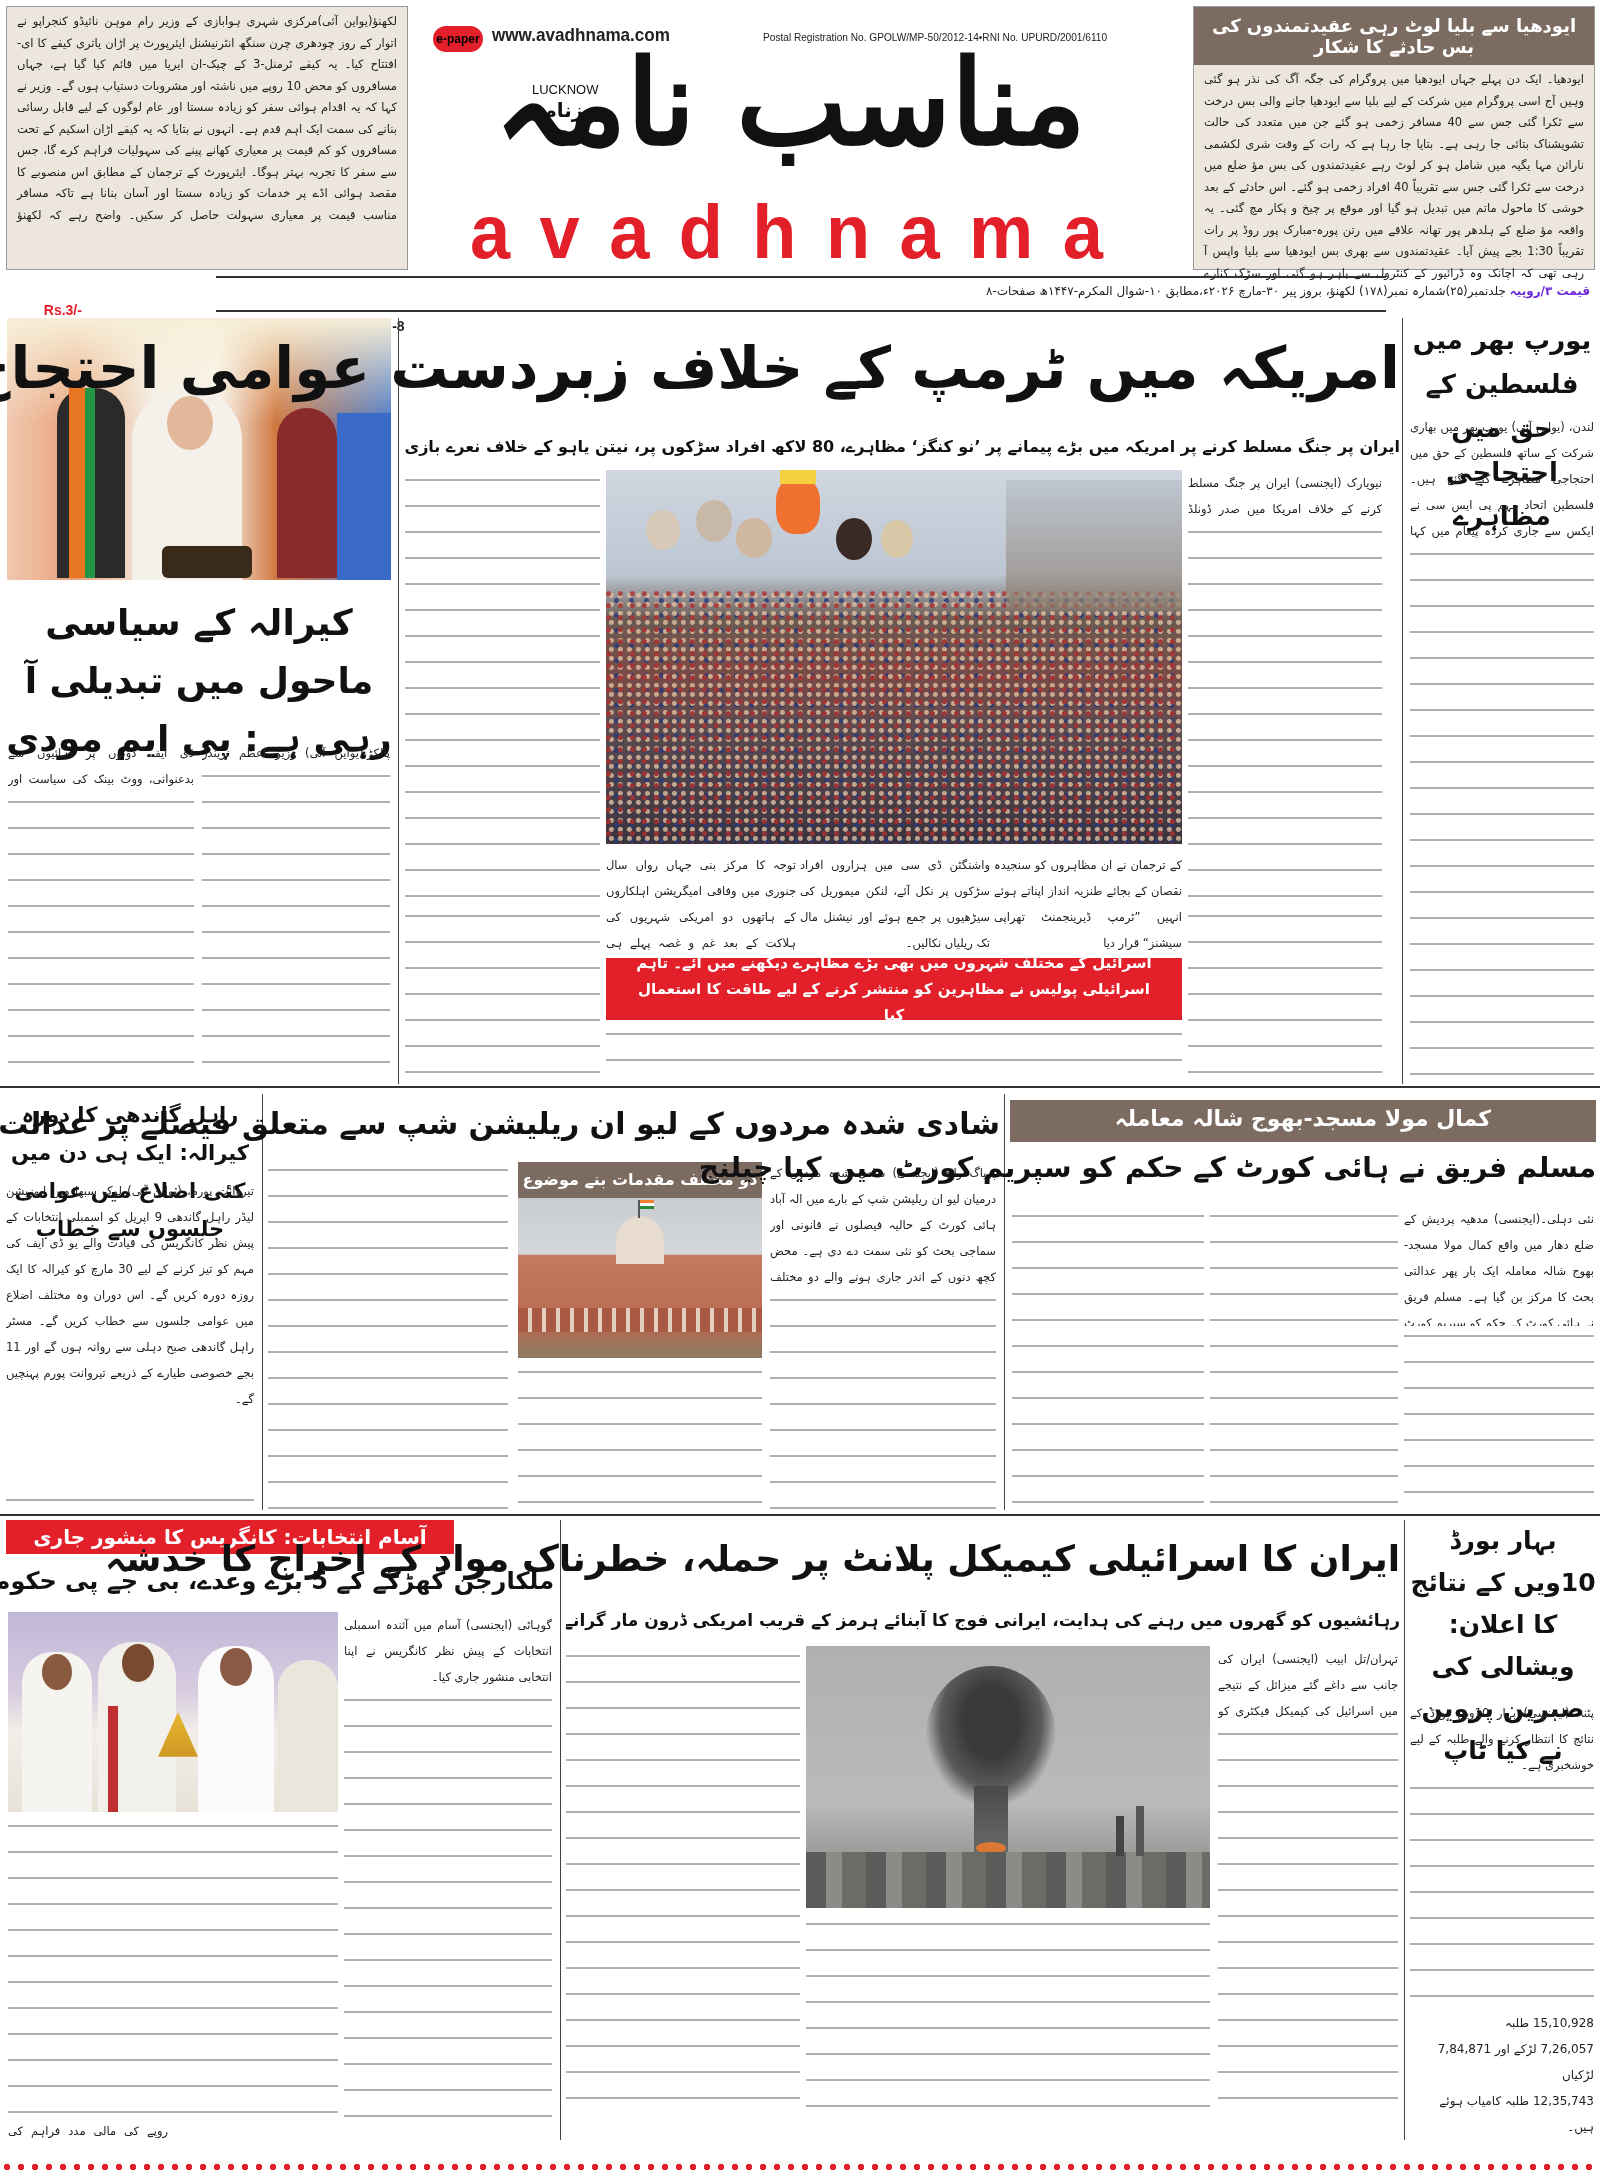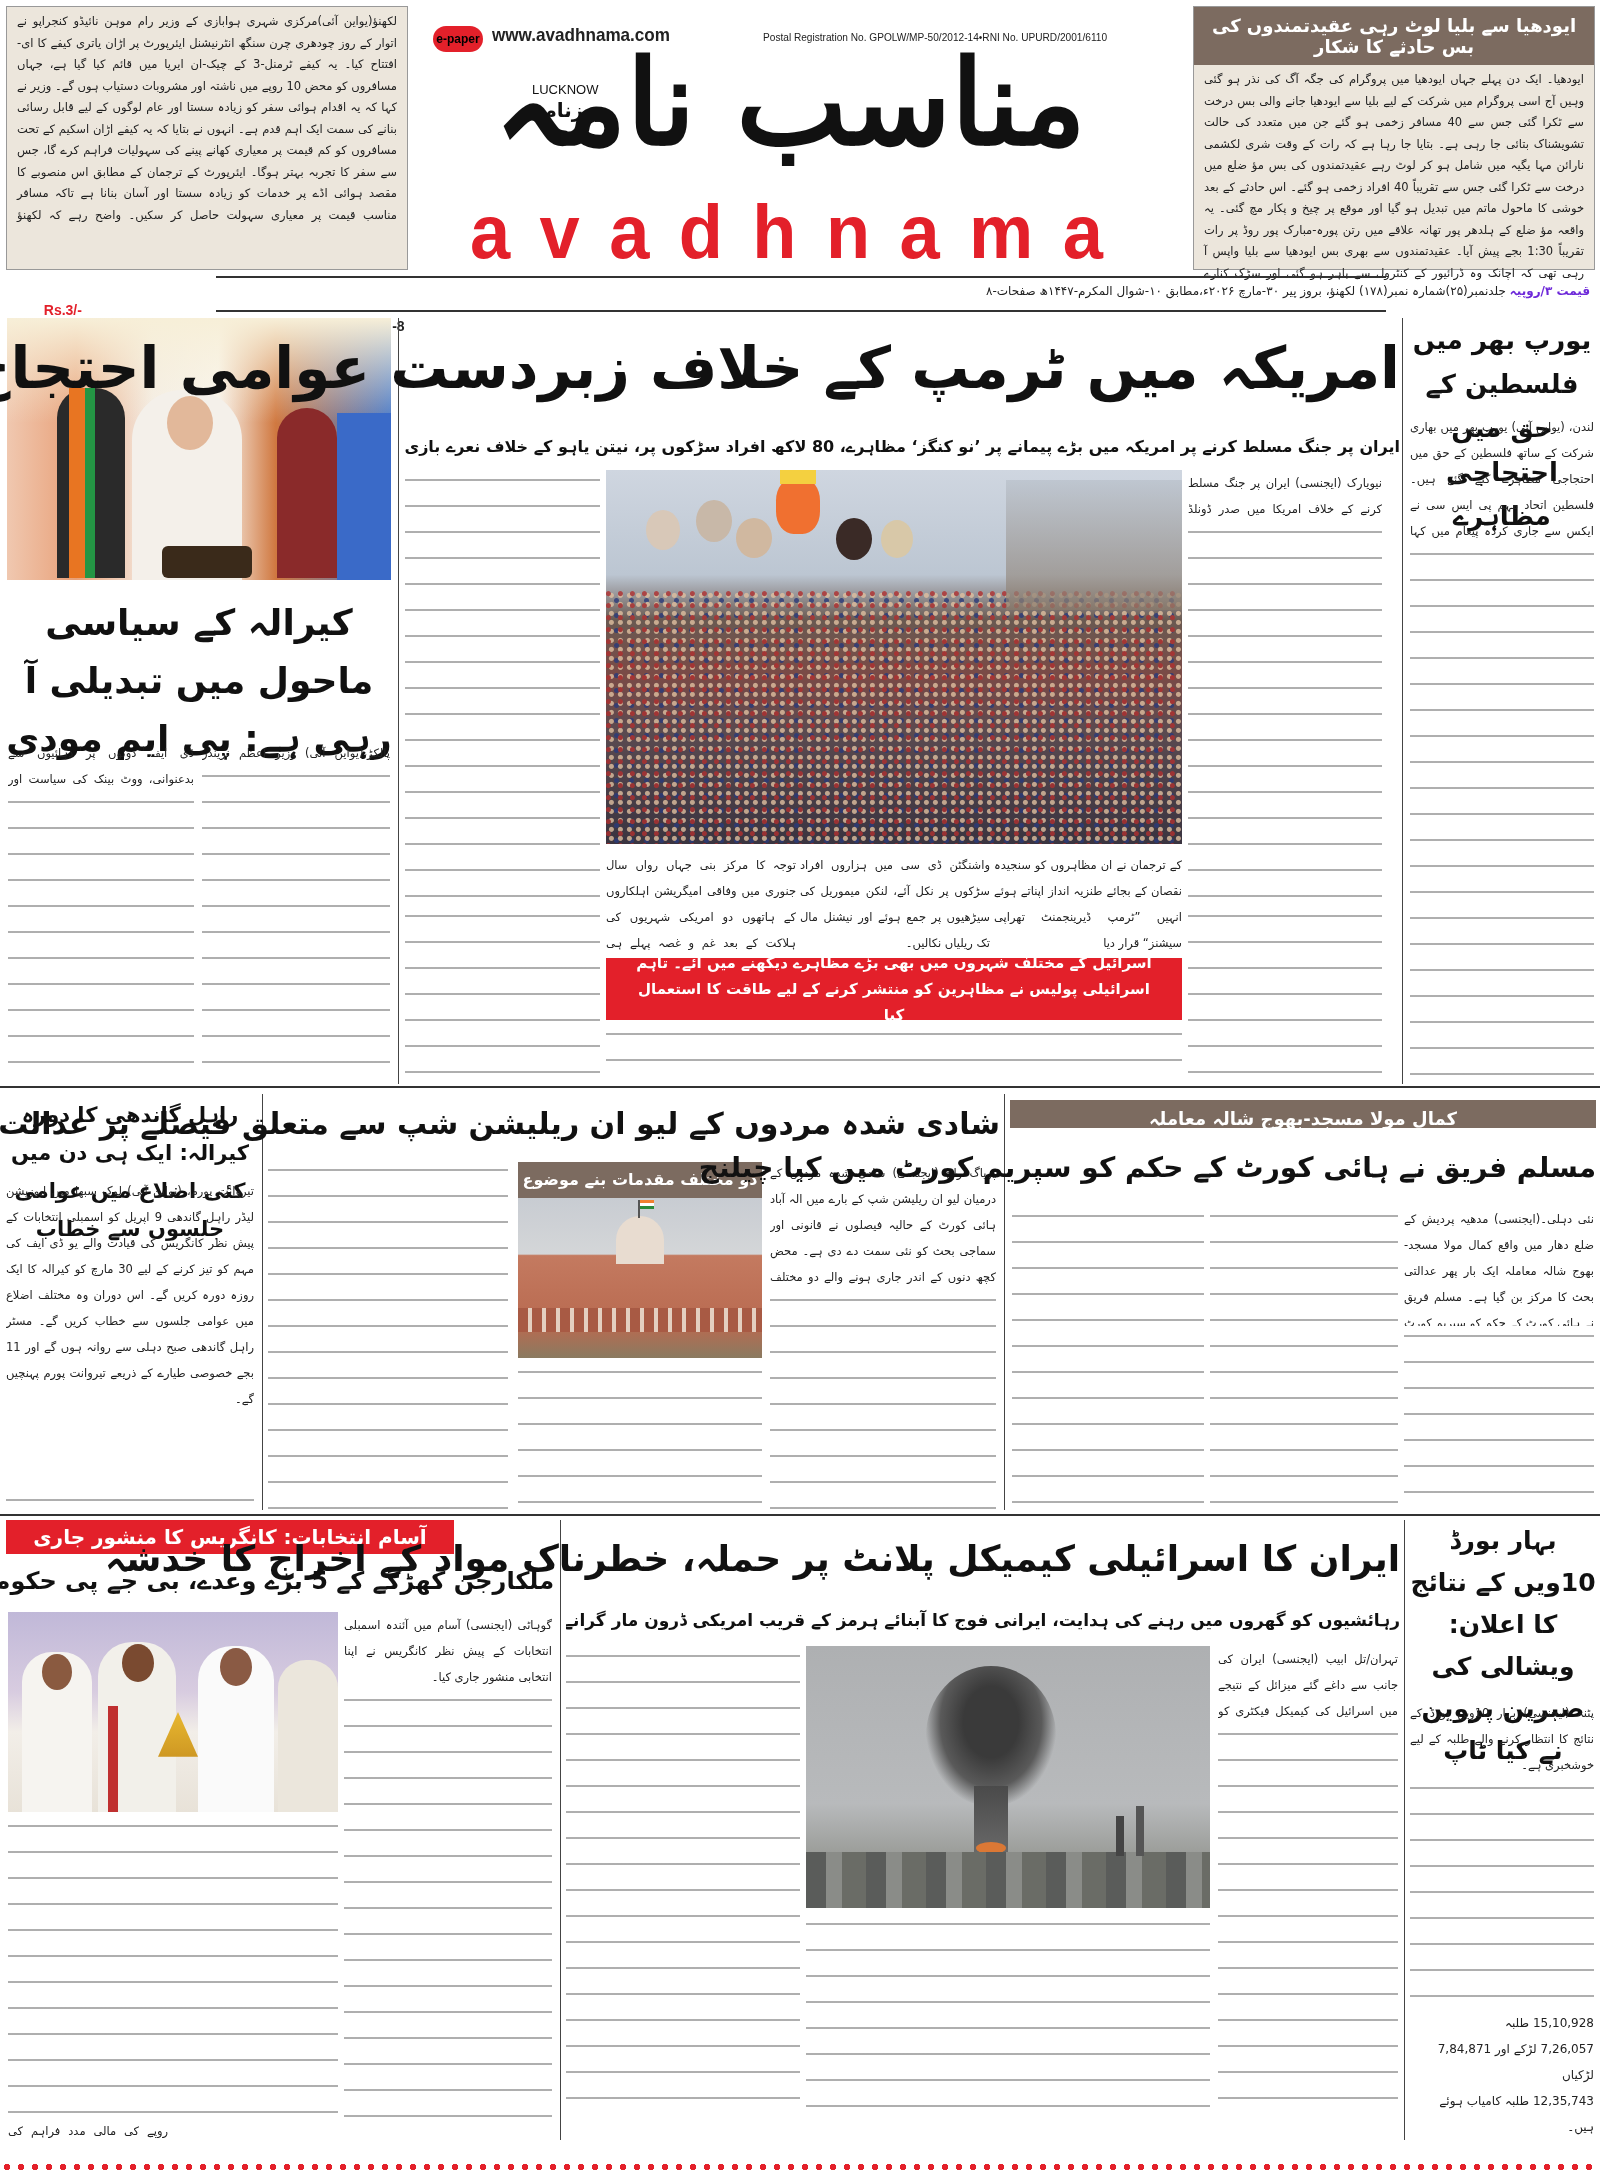--- a/index.html
+++ b/index.html
@@ -125,21 +125,21 @@
 <div class="photo" style="left:518px;top:1198px;width:244px;height:160px;background:linear-gradient(180deg,#c8ccd2 0%,#d4d6d8 35%,#c47a60 36%,#b86a50 80%,#8a7a60 100%);">
   <div class="abs" style="left:98px;top:18px;width:48px;height:48px;background:#e8dcd0;border-radius:50% 50% 0 0;"></div>
   <div class="abs" style="left:120px;top:2px;width:2px;height:18px;background:#555;"></div>
   <div class="abs" style="left:122px;top:2px;width:14px;height:9px;background:linear-gradient(180deg,#f08030 33%,#fff 33% 66%,#2a8a3a 66%);"></div>
   <div class="abs" style="left:0;top:110px;width:100%;height:24px;background:repeating-linear-gradient(90deg,#a85a44 0 10px,#e4cfc0 10px 14px);"></div>
 </div>
 <div class="abs fake-lines" style="left:518px;top:1362px;width:244px;height:148px;"></div>
 
 <div class="rule-v" style="left:1004px;top:1094px;height:416px;"></div>
 
-<div class="abs brown-band" style="left:1010px;top:1100px;width:586px;height:28px;font-size:18px;line-height:38px;">
+<div class="abs brown-band" style="left:1010px;top:1100px;width:586px;height:42px;font-size:22px;line-height:38px;">
   <span>کمال مولا مسجد-بھوج شالہ معاملہ</span>
 </div>
 <div class="abs headline" style="left:1010px;top:1140px;width:586px;font-size:28px;line-height:56px;white-space:nowrap;">مسلم فریق نے ہائی کورٹ کے حکم کو سپریم کورٹ میں کیا چیلنج</div>
 <div class="abs body-text" style="left:1404px;top:1206px;width:190px;height:120px;overflow:hidden;font-size:11.5px;">نئی دہلی۔(ایجنسی) مدھیہ پردیش کے ضلع دھار میں واقع کمال مولا مسجد-بھوج شالہ معاملہ ایک بار پھر عدالتی بحث کا مرکز بن گیا ہے۔ مسلم فریق نے ہائی کورٹ کے حکم کو سپریم کورٹ میں چیلنج کیا ہے۔</div>
 <div class="abs fake-lines" style="left:1404px;top:1326px;width:190px;height:184px;"></div>
 <div class="abs fake-lines" style="left:1210px;top:1206px;width:188px;height:304px;"></div>
 <div class="abs fake-lines" style="left:1012px;top:1206px;width:192px;height:304px;"></div>
 
 <div class="rule-h" style="left:0;top:1514px;width:1600px;"></div>
 

